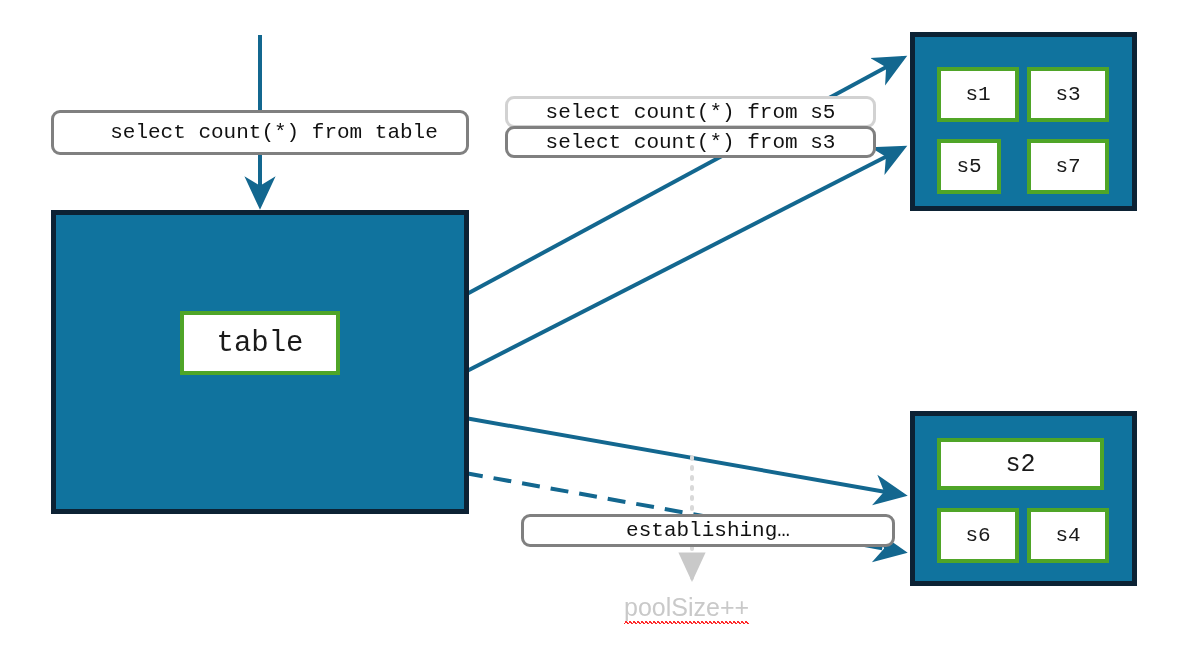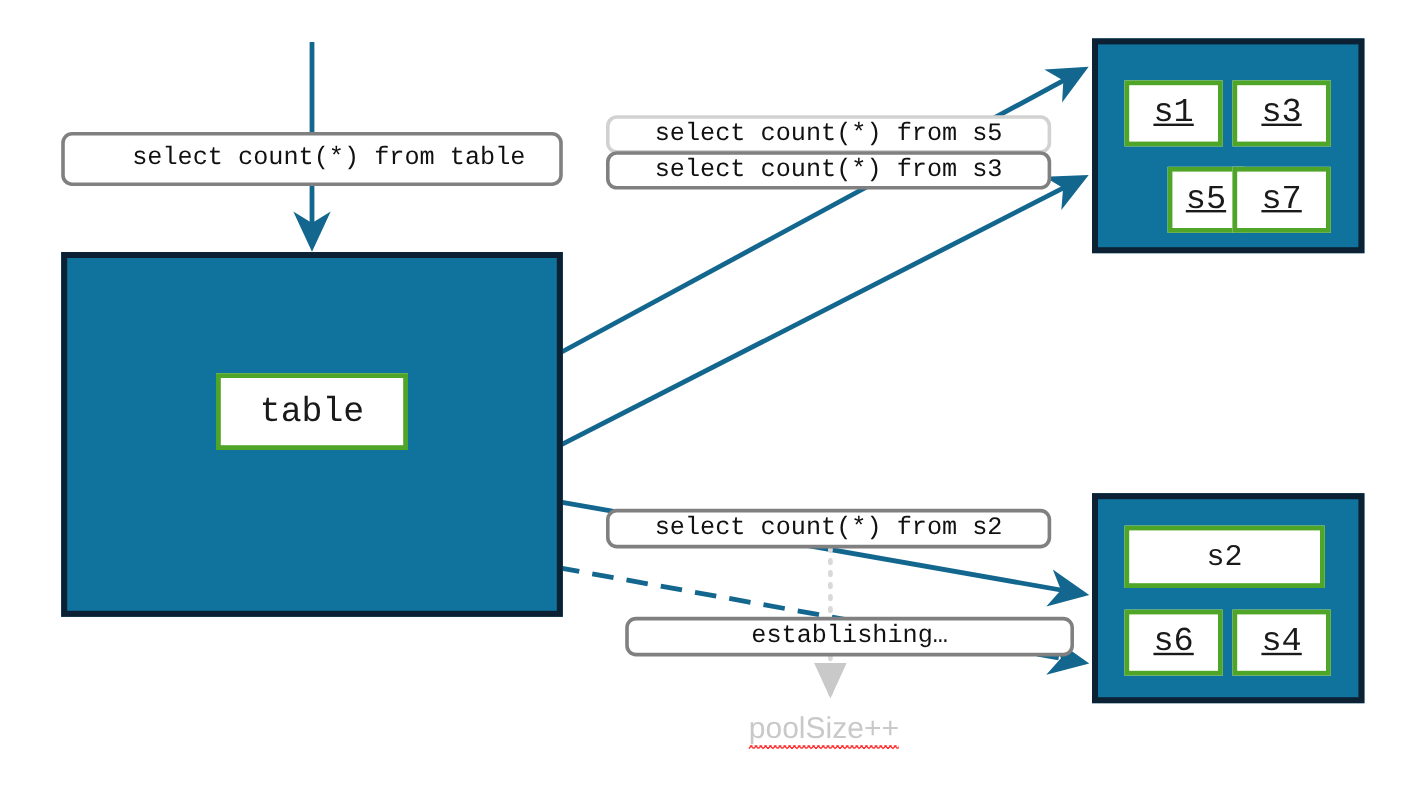--- a/index.html
+++ b/index.html
@@ -43,21 +43,21 @@
     box-sizing: border-box;
     display: flex;
     align-items: center;
     justify-content: center;
     font-family: "Liberation Mono", "DejaVu Sans Mono", monospace;
     color: #1a1a1a;
   }
   .slot-label {
     line-height: 1;
   }
-  .slot.small .slot-label { font-size: 28px; text-decoration: underline; }
+  .slot.small .slot-label { font-size: 21px; }
   .slot.wide  .slot-label { font-size: 25px; }
   .slot.table .slot-label { font-size: 29px; }
 
   
   .qlabel {
     position: absolute;
     background: #ffffff;
     border: 3px solid #808080;
     border-radius: 9px;
     box-sizing: border-box;
@@ -133,21 +133,21 @@
   </div>
 
   <div class="pool" style="left:910px; top:32px; width:227px; height:179px;">
   </div>
   <div class="slot small" style="left:937px; top:67px; width:82px; height:55px;">
     <span class="slot-label">s1</span>
   </div>
   <div class="slot small" style="left:1027px; top:67px; width:82px; height:55px;">
     <span class="slot-label">s3</span>
   </div>
-  <div class="slot small" style="left:937px; top:139px; width:64px; height:55px;margin-left:36px;">
+  <div class="slot small" style="left:937px; top:139px; width:64px; height:55px;">
     <span class="slot-label">s5</span>
   </div>
   <div class="slot small" style="left:1027px; top:139px; width:82px; height:55px;">
     <span class="slot-label">s7</span>
   </div>
 
   <div class="pool" style="left:910px; top:411px; width:227px; height:175px;">
   </div>
   <div class="slot wide" style="left:937px; top:438px; width:167px; height:52px;">
     <span class="slot-label">s2</span>
@@ -161,23 +161,20 @@
 
   <div class="qlabel light" style="left:505px; top:96px; width:371px; height:32px;">
     <span>select count(*) from s5</span>
   </div>
 
   <div class="qlabel" style="left:505px; top:126px; width:371px; height:32px;">
     <span>select count(*) from s3</span>
   </div>
 
 
-  <div class="qlabel" style="left:505px; top:424px; width:371px; height:33px;">
-    <span>select count(*) from s2</span>
-  </div>
 
   <div class="qlabel" style="left:521px; top:514px; width:374px; height:33px;">
     <span>establishing…</span>
   </div>
 
   <div class="ghost" style="left:624px; top:593px;">
     <span class="spell">poolSize++</span>
   </div>
 
 </div>

